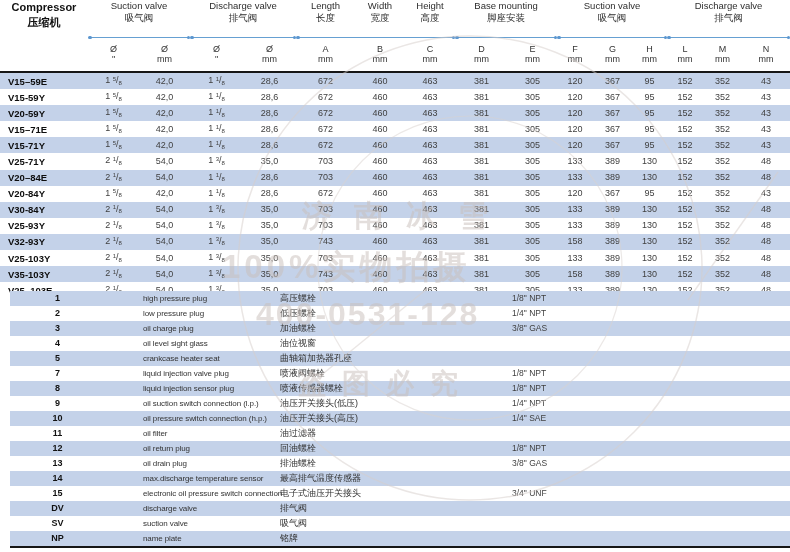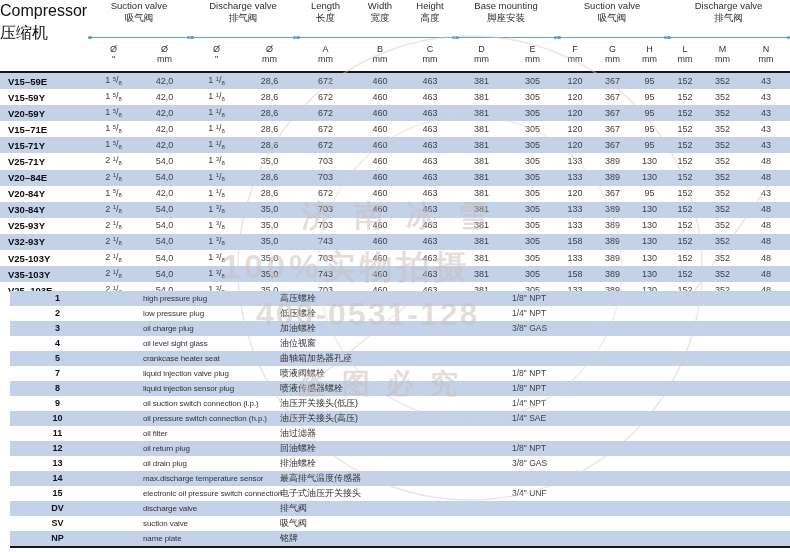--- a/index.html
+++ b/index.html
@@ -6,22 +6,22 @@
   .sheet{
     position:relative; width:790px; height:552px; background:#ffffff;
     font-family:"Liberation Sans","DejaVu Sans",sans-serif; color:#333;
     overflow:hidden;
   }
   table{border-collapse:collapse; table-layout:fixed;}
   #spec-table{position:absolute; top:0; left:0; width:790px;}
   #spec-table th, #spec-table td{padding:0; margin:0;}
 
   .model-cell{
-    text-align:left; vertical-align:top; padding:4px 0 0 8px;
-    font-size:16px; font-weight:normal; color:#111; line-height:1.35;
+    text-align:center; vertical-align:top; padding:4px 0 0 8px;
+    font-size:11px; font-weight:bold; color:#111; line-height:1.35;
     border-bottom:2.5px solid #161616;
   }
   .group-cell{
     font-weight:normal; font-size:9.5px; line-height:1.3; text-align:center;
     vertical-align:top; padding-top:4px; color:#2e2e2e; height:34px;
   }
   .dim-row td{height:7px; vertical-align:middle; padding:0 3px;}
   .dimline{position:relative; height:1.5px; background:#66a0d2; margin:0 2px;}
   .dimline::before,.dimline::after{
     content:""; position:absolute; top:-1.2px; width:3.5px; height:3.5px;

